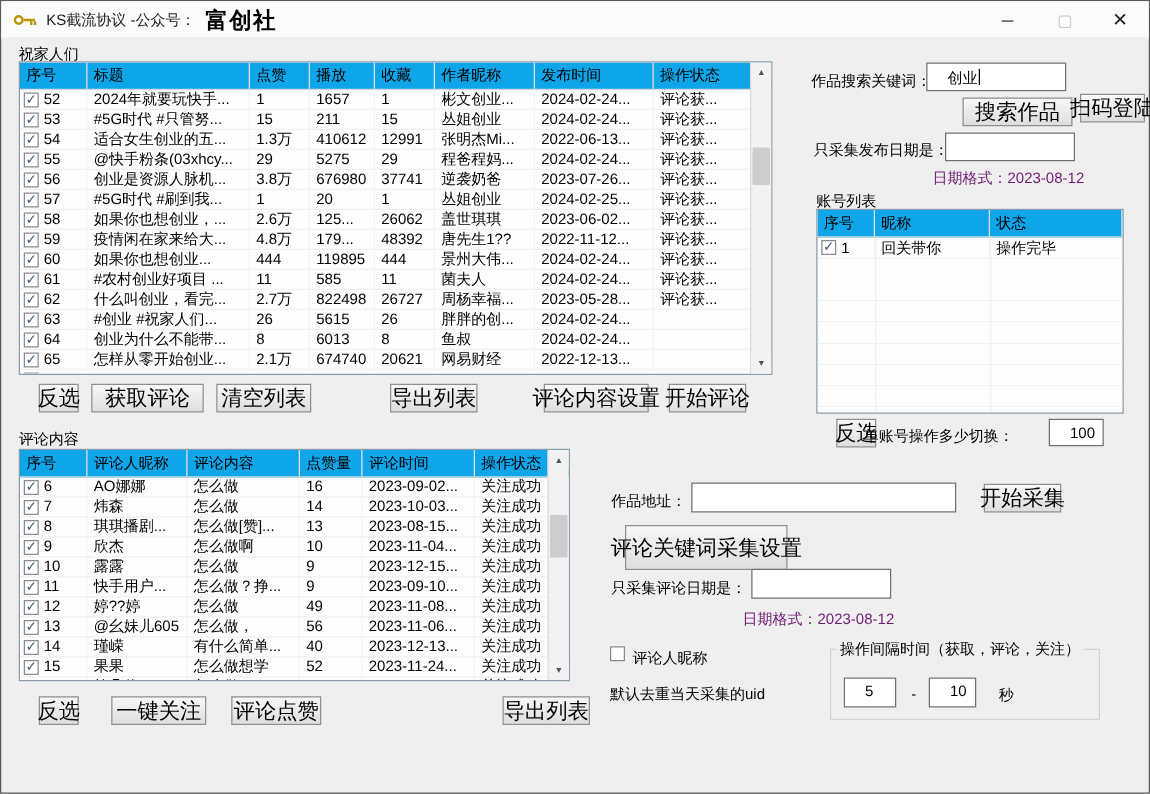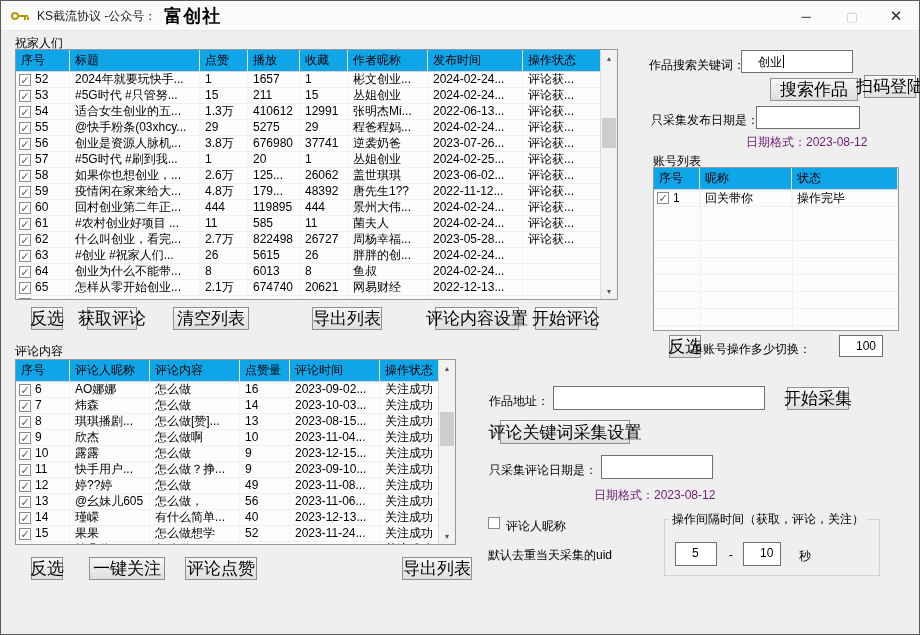--- a/index.html
+++ b/index.html
@@ -205,21 +205,21 @@
           <span class="c w5">唐先生1??</span>
           <span class="c w6">2022-11-12...</span>
           <span class="c w7">评论获...</span>
         </div>
 
         <div class="tr">
           <span class="c w0 sel">
             <i class="cb">✓</i>
             <span>60</span>
           </span>
-          <span class="c w1">回村创业第二年正...</span>
+          <span class="c w1">如果你也想创业...</span>
           <span class="c w2">444</span>
           <span class="c w3">119895</span>
           <span class="c w4">444</span>
           <span class="c w5">景州大伟...</span>
           <span class="c w6">2024-02-24...</span>
           <span class="c w7">评论获...</span>
         </div>
 
         <div class="tr">
           <span class="c w0 sel">
@@ -306,21 +306,21 @@
         </div>
       </div>
     <div class="vsb">
       <span class="arr up">▲</span>
       <span class="arr dn">▼</span>
       <span class="thumb" style="top:68px;height:30px"></span>
     </div>
   </div>
 
   <div class="btn" style="left:14px;top:306px;width:32px">反选</div>
-  <div class="btn" style="left:70px;top:306px;width:50px">获取评论</div>
+  <div class="btn" style="left:56px;top:306px;width:90px">获取评论</div>
   <div class="btn" style="left:156px;top:306px;width:76px">清空列表</div>
   <div class="btn" style="left:295px;top:306px;width:70px">导出列表</div>
   <div class="btn" style="left:418px;top:306px;width:84px">评论内容设置</div>
   <div class="btn" style="left:518px;top:306px;width:62px">开始评论</div>
 
   <div class="lbl" style="left:14px;top:342px">评论内容</div>
 
   <div class="tbl" style="left:14px;top:358px;width:441px;height:186px">
     <div class="thead">
       <span class="c m0">序号</span>
@@ -512,21 +512,21 @@
   <div class="btn" style="left:652px;top:334px;width:32px">反选</div>
   <div class="lbl" style="left:690px;top:340px">单账号操作多少切换：</div>
   <div class="input" style="left:838px;top:334px;width:44px;height:22px">
     <span>100</span>
   </div>
 
   <div class="lbl" style="left:488px;top:392px">作品地址：</div>
   <div class="input" style="left:552px;top:385px;width:212px;height:24px"></div>
   <div class="btn" style="left:770px;top:386px;width:62px">开始采集</div>
 
-  <div class="btn" style="left:483px;top:419px;width:130px;height:24px">评论关键词采集设置</div>
+  <div class="btn" style="left:483px;top:419px;width:130px;height:36px">评论关键词采集设置</div>
 
   <div class="lbl" style="left:488px;top:461px">只采集评论日期是：</div>
   <div class="input" style="left:600px;top:454px;width:112px;height:24px"></div>
   <div class="hint redtext" style="left:593px;top:486px">日期格式：2023-08-12</div>
 
   <span class="cbx" style="position:absolute;left:487px;top:516px"></span>
   <div class="lbl" style="left:505px;top:517px">评论人昵称</div>
   <div class="lbl" style="left:487px;top:546px">默认去重当天采集的uid</div>
 
   <div class="group" style="left:663px;top:518px;width:216px;height:57px">

